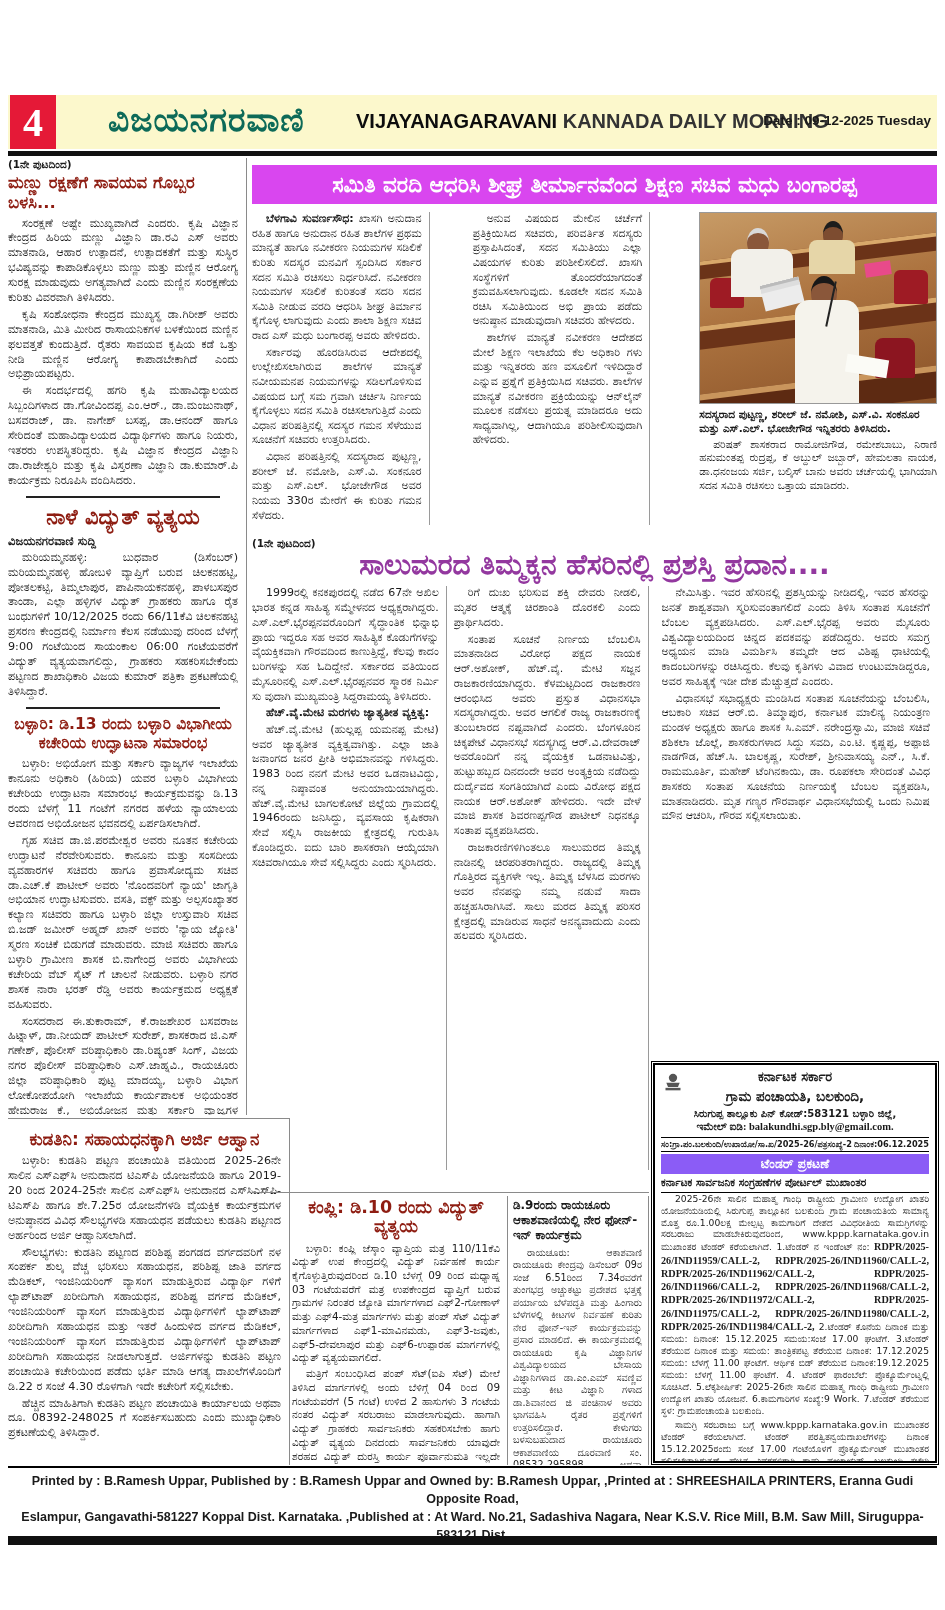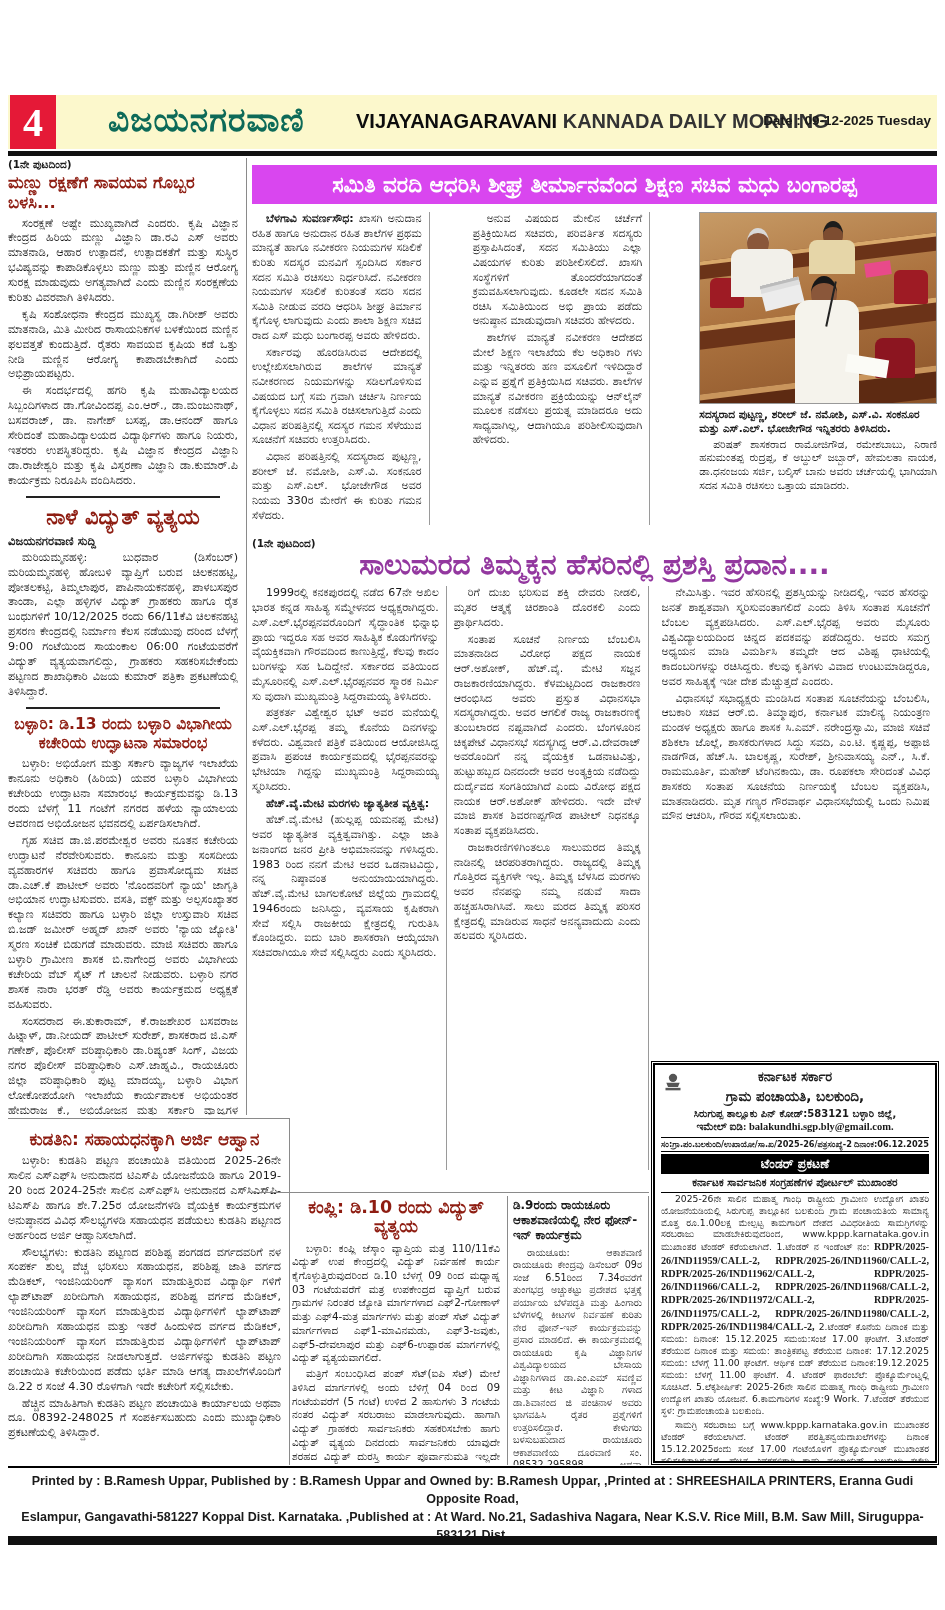--- a/index.html
+++ b/index.html
@@ -67,23 +67,23 @@
           border:2px solid #000;outline:1px solid #000;outline-offset:1px;background:#fff;
           padding:4px 6px;font-size:9.3px;line-height:1.3;overflow:hidden;}
   .t-head{position:relative;text-align:center;}
   .t-emblem{position:absolute;left:2px;top:2px;}
   .t-govt{font-size:13px;font-weight:bold;}
   .t-office{font-size:13.5px;font-weight:bold;margin-top:2px;}
   .t-addr{font-size:10px;font-weight:bold;margin-top:2px;}
   .t-email{font-size:10.5px;font-weight:bold;font-family:"Liberation Serif",serif;}
   .t-refrow{display:flex;justify-content:space-between;border-top:1px solid #000;border-bottom:1px solid #000;
             margin-top:3px;padding:1px 0;font-size:8.2px;font-weight:bold;flex-wrap:wrap;}
-  .t-title{background:#000000;color:#fff;font-size:12.5px;font-weight:bold;text-align:center;
+  .t-title{background:#8b5cf6;color:#fff;font-size:12.5px;font-weight:bold;text-align:center;
            padding:2px 0;margin-top:2px;}
-  .t-sub{font-size:10.5px;font-weight:bold;text-align:center;border-bottom:1px solid #000;padding:2px 0;}
+  .t-sub{font-size:10.5px;font-weight:bold;border-bottom:1px solid #000;padding:2px 0;}
   .tender p{font-size:9.2px;margin-bottom:2px;}
   .t-ids{font-family:"Liberation Serif",serif;font-weight:bold;font-size:10.2px;}
   
   .footer-rule{position:absolute;left:8px;top:1466px;width:929px;height:2px;background:#000;}
   .footer-text{position:absolute;left:8px;top:1472px;width:929px;text-align:center;
                font-family:"Liberation Sans",sans-serif;font-size:12.5px;font-weight:bold;line-height:1.45;}
   .footer-bar{position:absolute;left:8px;top:1536px;width:929px;height:9px;background:#111;}
 </style>
 </head>
 <body>
@@ -128,21 +128,21 @@
       <p>ಸೌಲಭ್ಯಗಳು: ಕುಡತಿನಿ ಪಟ್ಟಣದ ಪರಿಶಿಷ್ಟ ಪಂಗಡದ ವರ್ಗದವರಿಗೆ ನಳ ಸಂಪರ್ಕ ಶುಲ್ಕ ವೆಚ್ಚ ಭರಿಸಲು ಸಹಾಯಧನ, ಪರಿಶಿಷ್ಟ ಜಾತಿ ವರ್ಗದ ಮೆಡಿಕಲ್, ಇಂಜಿನಿಯರಿಂಗ್ ವ್ಯಾಸಂಗ ಮಾಡುತ್ತಿರುವ ವಿದ್ಯಾರ್ಥಿ ಗಳಿಗೆ ಲ್ಯಾಪ್‌ಟಾಪ್ ಖರೀದಿಗಾಗಿ ಸಹಾಯಧನ, ಪರಿಶಿಷ್ಟ ವರ್ಗದ ಮೆಡಿಕಲ್, ಇಂಜಿನಿಯರಿಂಗ್ ವ್ಯಾಸಂಗ ಮಾಡುತ್ತಿರುವ ವಿದ್ಯಾರ್ಥಿಗಳಿಗೆ ಲ್ಯಾಪ್‌ಟಾಪ್ ಖರೀದಿಗಾಗಿ ಸಹಾಯಧನ ಮತ್ತು ಇತರೆ ಹಿಂದುಳಿದ ವರ್ಗದ ಮೆಡಿಕಲ್, ಇಂಜಿನಿಯರಿಂಗ್ ವ್ಯಾಸಂಗ ಮಾಡುತ್ತಿರುವ ವಿದ್ಯಾರ್ಥಿಗಳಿಗೆ ಲ್ಯಾಪ್‌ಟಾಪ್ ಖರೀದಿಗಾಗಿ ಸಹಾಯಧನ ನೀಡಲಾಗುತ್ತದೆ. ಅರ್ಜಿಗಳನ್ನು ಕುಡತಿನಿ ಪಟ್ಟಣ ಪಂಚಾಯಿತಿ ಕಚೇರಿಯಿಂದ ಪಡೆದು ಭರ್ತಿ ಮಾಡಿ ಆಗತ್ಯ ದಾಖಲೆಗಳೊಂದಿಗೆ ಡಿ.22 ರ ಸಂಜೆ 4.30 ರೊಳಗಾಗಿ ಇದೇ ಕಚೇರಿಗೆ ಸಲ್ಲಿಸಬೇಕು.</p>
       <p>ಹೆಚ್ಚಿನ ಮಾಹಿತಿಗಾಗಿ ಕುಡತಿನಿ ಪಟ್ಟಣ ಪಂಚಾಯಿತಿ ಕಾರ್ಯಾಲಯ ಅಥವಾ ದೂ. 08392-248025 ಗೆ ಸಂಪರ್ಕಿಸಬಹುದು ಎಂದು ಮುಖ್ಯಾಧಿಕಾರಿ ಪ್ರಕಟಣೆಯಲ್ಲಿ ತಿಳಿಸಿದ್ದಾರೆ.</p>
     </section>
   </div>
 
   <div class="top-story">
     <div class="ts-subhead">ಸಮಿತಿ ವರದಿ ಆಧರಿಸಿ ಶೀಘ್ರ ತೀರ್ಮಾನವೆಂದ ಶಿಕ್ಷಣ ಸಚಿವ ಮಧು ಬಂಗಾರಪ್ಪ</div>
     <div class="ts-cols">
       <div class="ts-col">
         <p><b>ಬೆಳಗಾವಿ ಸುವರ್ಣಸೌಧ:</b> <span>ಖಾಸಗಿ ಅನುದಾನ ರಹಿತ ಹಾಗೂ ಅನುದಾನ ರಹಿತ ಶಾಲೆಗಳ ಪ್ರಥಮ ಮಾನ್ಯತೆ ಹಾಗೂ ನವೀಕರಣ ನಿಯಮಗಳ ಸಡಿಲಿಕೆ ಕುರಿತು ಸದಸ್ಯರ ಮನವಿಗೆ ಸ್ಪಂದಿಸಿದ ಸರ್ಕಾರ ಸದನ ಸಮಿತಿ ರಚಿಸಲು ನಿರ್ಧರಿಸಿದೆ. ನವೀಕರಣ ನಿಯಮಗಳ ಸಡಿಲಿಕೆ ಕುರಿತಂತೆ ಸದರಿ ಸದನ ಸಮಿತಿ ನೀಡುವ ವರದಿ ಆಧರಿಸಿ ಶೀಘ್ರ ತಿರ್ಮಾನ ಕೈಗೊಳ್ಳ ಲಾಗುವುದು ಎಂದು ಶಾಲಾ ಶಿಕ್ಷಣ ಸಚಿವ ರಾದ ಎಸ್ ಮಧು ಬಂಗಾರಪ್ಪ ಅವರು ಹೇಳಿದರು.</span></p>
-        <p>ಸರ್ಕಾರವು ಹೊರಡಿಸಿರುವ ಆದೇಶದಲ್ಲಿ ಉಲ್ಲೇಖಿಸಲಾಗಿರುವ ಶಾಲೆಗಳ ಮಾನ್ಯತೆ ನವೀಕರಣದ ನಿಯಮಗಳನ್ನು ಸಡಿಲಗೊಳಿಸುವ ವಿಷಯದ ಬಗ್ಗೆ ಸಮ ಗ್ರವಾಗಿ ಚರ್ಚಿಸಿ ನಿರ್ಣಯ ಕೈಗೊಳ್ಳಲು ಸದನ ಸಮಿತಿ ರಚಿಸಲಾಗುತ್ತಿದೆ ಎಂದು ವಿಧಾನ ಪರಿಷತ್ತಿನಲ್ಲಿ ಸದಸ್ಯರ ಗಮನ ಸೆಳೆಯುವ ಸೂಚನೆಗೆ ಸಚಿವರು ಉತ್ತರಿಸಿದರು.</p>
+        <p>ಸರ್ಕಾರವು ಹೊರಡಿಸಿರುವ ಆದೇಶದಲ್ಲಿ ಉಲ್ಲೇಖಿಸಲಾಗಿರುವ ಶಾಲೆಗಳ ಮಾನ್ಯತೆ ನವೀಯಮನಪ ನಿಯಮಗಳನ್ನು ಸಡಿಲಗೊಳಿಸುವ ವಿಷಯದ ಬಗ್ಗೆ ಸಮ ಗ್ರವಾಗಿ ಚರ್ಚಿಸಿ ನಿರ್ಣಯ ಕೈಗೊಳ್ಳಲು ಸದನ ಸಮಿತಿ ರಚಿಸಲಾಗುತ್ತಿದೆ ಎಂದು ವಿಧಾನ ಪರಿಷತ್ತಿನಲ್ಲಿ ಸದಸ್ಯರ ಗಮನ ಸೆಳೆಯುವ ಸೂಚನೆಗೆ ಸಚಿವರು ಉತ್ತರಿಸಿದರು.</p>
         <p>ವಿಧಾನ ಪರಿಷತ್ತಿನಲ್ಲಿ ಸದಸ್ಯರಾದ ಪುಟ್ಟಣ್ಣ, ಶರೀಲ್ ಜೆ. ನಮೋಶಿ, ಎಸ್.ವಿ. ಸಂಕನೂರ ಮತ್ತು ಎಸ್.ಎಲ್. ಭೋಜೇಗೌಡ ಅವರ ನಿಯಮ 330ರ ಮೇರೆಗೆ ಈ ಕುರಿತು ಗಮನ ಸೆಳೆದರು.</p>
       </div>
       <div class="ts-col">
         <p>ಅನುವ ವಿಷಯದ ಮೇಲಿನ ಚರ್ಚೆಗೆ ಪ್ರತಿಕ್ರಿಯಿಸಿದ ಸಚಿವರು, ಪರಿವರ್ತಿತ ಸದಸ್ಯರು ಪ್ರಸ್ತಾಪಿಸಿದಂತೆ, ಸದನ ಸಮಿತಿಯು ಎಲ್ಲಾ ವಿಷಯಗಳ ಕುರಿತು ಪರಿಶೀಲಿಸಲಿದೆ. ಖಾಸಗಿ ಸಂಸ್ಥೆಗಳಿಗೆ ತೊಂದರೆಯಾಗದಂತೆ ಕ್ರಮವಹಿಸಲಾಗುವುದು. ಕೂಡಲೇ ಸದನ ಸಮಿತಿ ರಚಿಸಿ ಸಮಿತಿಯಿಂದ ಅಭಿ ಪ್ರಾಯ ಪಡೆದು ಅನುಷ್ಠಾನ ಮಾಡುವುದಾಗಿ ಸಚಿವರು ಹೇಳದರು.</p>
         <p>ಶಾಲೆಗಳ ಮಾನ್ಯತೆ ನವೀಕರಣ ಆದೇಶದ ಮೇಲೆ ಶಿಕ್ಷಣ ಇಲಾಖೆಯ ಕೆಲ ಅಧಿಕಾರಿ ಗಳು ಮತ್ತು ಇನ್ನಿತರರು ಹಣ ವಸೂಲಿಗೆ ಇಳಿದಿದ್ದಾರೆ ಎನ್ನುವ ಪ್ರಶ್ನೆಗೆ ಪ್ರತಿಕ್ರಿಯಿಸಿದ ಸಚಿವರು. ಶಾಲೆಗಳ ಮಾನ್ಯತೆ ನವೀಕರಣ ಪ್ರಕ್ರಿಯೆಯನ್ನು ಆನ್‌ಲೈನ್ ಮೂಲಕ ನಡೆಸಲು ಪ್ರಯತ್ನ ಮಾಡಿದರೂ ಅದು ಸಾಧ್ಯವಾಗಿಲ್ಲ, ಆದಾಗಿಯೂ ಪರಿಶೀಲಿಸುವುದಾಗಿ ಹೇಳಿದರು.</p>
       </div>
       <div class="ts-right">
         <div class="photo">
 
           <div class="ph" style="left:-10%;top:18%;width:120%;height:14px;background:#6b3318;border-top:4px solid #d8a86a;transform:rotate(-7deg);"></div>
@@ -170,21 +170,20 @@
       </div>
     </div>
   </div>
 
   <div class="mid-story">
     <div class="cont-tag">(1ನೇ ಪುಟದಿಂದ)</div>
     <div class="ms-headline purple">ಸಾಲುಮರದ ತಿಮ್ಮಕ್ಕನ ಹೆಸರಿನಲ್ಲಿ ಪ್ರಶಸ್ತಿ ಪ್ರದಾನ....</div>
     <div class="ms-cols">
       <div class="ms-col">
         <p>1999ರಲ್ಲಿ ಕನಕಪುರದಲ್ಲಿ ನಡೆದ 67ನೇ ಅಖಿಲ ಭಾರತ ಕನ್ನಡ ಸಾಹಿತ್ಯ ಸಮ್ಮೇಳನದ ಅಧ್ಯಕ್ಷರಾಗಿದ್ದರು. ಎಸ್.ಎಲ್.ಭೈರಪ್ಪನವರೊಂದಿಗೆ ಸೈದ್ಧಾಂತಿಕ ಭಿನ್ನಾಭಿ ಪ್ರಾಯ ಇದ್ದರೂ ಸಹ ಅವರ ಸಾಹಿತ್ಯಿಕ ಕೊಡುಗೆಗಳನ್ನು ವೈಯಕ್ತಿಕವಾಗಿ ಗೌರವದಿಂದ ಕಾಣುತ್ತಿದ್ದೆ, ಕೆಲವು ಕಾದಂ ಬರಿಗಳನ್ನು ಸಹ ಓದಿದ್ದೇನೆ. ಸರ್ಕಾರದ ವತಿಯಿಂದ ಮೈಸೂರಿನಲ್ಲಿ ಎಸ್.ಎಲ್.ಭೈರಪ್ಪನವರ ಸ್ಮಾರಕ ನಿರ್ಮಿ ಸು ವುದಾಗಿ ಮುಖ್ಯಮಂತ್ರಿ ಸಿದ್ದರಾಮಯ್ಯ ತಿಳಿಸಿದರು.</p>
-        <p>ಪತ್ರಕರ್ತ ವಿಶ್ವೇಶ್ವರ ಭಟ್ ಅವರ ಮನೆಯಲ್ಲಿ ಎಸ್.ಎಲ್.ಭೈರಪ್ಪ ತಮ್ಮ ಕೊನೆಯ ದಿನಗಳನ್ನು ಕಳೆದರು. ವಿಶ್ವವಾಣಿ ಪತ್ರಿಕೆ ವತಿಯಿಂದ ಆಯೋಜಿಸಿದ್ದ ಪ್ರವಾಸಿ ಪ್ರಪಂಚ ಕಾರ್ಯಕ್ರಮದಲ್ಲಿ ಭೈರಪ್ಪನವರನ್ನು ಭೇಟಿಯಾ ಗಿದ್ದನ್ನು ಮುಖ್ಯಮಂತ್ರಿ ಸಿದ್ದರಾಮಯ್ಯ ಸ್ಮರಿಸಿದರು.</p>
         <p class="bold-subhead">ಹೆಚ್.ವೈ.ಮೇಟಿ ಮರಗಳು ಜ್ಯಾತ್ಯತೀತ ವ್ಯಕ್ತಿತ್ವ:</p>
         <p>ಹೆಚ್.ವೈ.ಮೇಟಿ (ಹುಲ್ಲಪ್ಪ ಯಮನಪ್ಪ ಮೇಟಿ) ಅವರ ಜ್ಯಾತ್ಯತೀತ ವ್ಯಕ್ತಿತ್ವವಾಗಿತ್ತು. ಎಲ್ಲಾ ಜಾತಿ ಜನಾಂಗದ ಜನರ ಪ್ರೀತಿ ಅಭಿಮಾನವನ್ನು ಗಳಿಸಿದ್ದರು. 1983 ರಿಂದ ನನಗೆ ಮೇಟಿ ಅವರ ಒಡನಾಟವಿದ್ದು, ನನ್ನ ನಿಷ್ಠಾವಂತ ಅನುಯಾಯಿಯಾಗಿದ್ದರು. ಹೆಚ್.ವೈ.ಮೇಟಿ ಬಾಗಲಕೋಟೆ ಜಿಲ್ಲೆಯ ಗ್ರಾಮದಲ್ಲಿ 1946ರಂದು ಜನಿಸಿದ್ದು, ವ್ಯವಸಾಯ ಕೃಷಿಕರಾಗಿ ಸೇವೆ ಸಲ್ಲಿಸಿ ರಾಜಕೀಯ ಕ್ಷೇತ್ರದಲ್ಲಿ ಗುರುತಿಸಿ ಕೊಂಡಿದ್ದರು. ಐದು ಬಾರಿ ಶಾಸಕರಾಗಿ ಆಯ್ಕೆಯಾಗಿ ಸಚಿವರಾಗಿಯೂ ಸೇವೆ ಸಲ್ಲಿಸಿದ್ದರು ಎಂದು ಸ್ಮರಿಸಿದರು.</p>
       </div>
       <div class="ms-col">
         <p>ರಿಗೆ ದುಃಖ ಭರಿಸುವ ಶಕ್ತಿ ದೇವರು ನೀಡಲಿ, ಮೃತರ ಆತ್ಮಕ್ಕೆ ಚಿರಶಾಂತಿ ದೊರಕಲಿ ಎಂದು ಪ್ರಾರ್ಥಿಸಿದರು.</p>
         <p>ಸಂತಾಪ ಸೂಚನೆ ನಿರ್ಣಯ ಬೆಂಬಲಿಸಿ ಮಾತನಾಡಿದ ವಿರೋಧ ಪಕ್ಷದ ನಾಯಕ ಆರ್.ಅಶೋಕ್, ಹೆಚ್.ವೈ. ಮೇಟಿ ಸಜ್ಜನ ರಾಜಕಾರಣಿಯಾಗಿದ್ದರು. ಕೆಳಮಟ್ಟದಿಂದ ರಾಜಕಾರಣ ಆರಂಭಿಸಿದ ಅವರು ಪ್ರಸ್ತುತ ವಿಧಾನಸಭಾ ಸದಸ್ಯರಾಗಿದ್ದರು. ಅವರ ಆಗಲಿಕೆ ರಾಜ್ಯ ರಾಜಕಾರಣಕ್ಕೆ ತುಂಬಲಾರದ ನಷ್ಟವಾಗಿದೆ ಎಂದರು. ಬೆಂಗಳೂರಿನ ಚಿಕ್ಕಪೇಟೆ ವಿಧಾನಸಭೆ ಸದಸ್ಯಗಿದ್ದ ಆರ್.ವಿ.ದೇವರಾಜ್ ಅವರೊಂದಿಗೆ ನನ್ನ ವೈಯಕ್ತಿಕ ಒಡನಾಟವಿತ್ತು, ಹುಟ್ಟುಹಬ್ಬದ ದಿನದಂದೇ ಅವರ ಅಂತ್ಯಕ್ರಿಯ ನಡೆದಿದ್ದು ದುರ್ದೈವದ ಸಂಗತಿಯಾಗಿದೆ ಎಂದು ವಿರೋಧ ಪಕ್ಷದ ನಾಯಕ ಆರ್.ಅಶೋಕ್ ಹೇಳಿದರು. ಇದೇ ವೇಳೆ ಮಾಜಿ ಶಾಸಕ ಶಿವರಣಪ್ಪಗೌಡ ಪಾಟೀಲ್ ನಿಧನಕ್ಕೂ ಸಂತಾಪ ವ್ಯಕ್ತಪಡಿಸಿದರು.</p>
         <p>ರಾಜಕಾರಣಿಗಳಿಗಿಂತಲೂ ಸಾಲುಮರದ ತಿಮ್ಮಕ್ಕ ನಾಡಿನಲ್ಲಿ ಚಿರಪರಿತರಾಗಿದ್ದರು. ರಾಜ್ಯದಲ್ಲಿ ತಿಮ್ಮಕ್ಕ ಗೊತ್ತಿರದ ವ್ಯಕ್ತಿಗಳೇ ಇಲ್ಲ. ತಿಮ್ಮಕ್ಕ ಬೆಳಸಿದ ಮರಗಳು ಅವರ ನೆನಪನ್ನು ನಮ್ಮ ನಡುವೆ ಸಾದಾ ಹಚ್ಚಹಸಿರಾಗಿಸಿವೆ. ಸಾಲು ಮರದ ತಿಮ್ಮಕ್ಕ ಪರಿಸರ ಕ್ಷೇತ್ರದಲ್ಲಿ ಮಾಡಿರುವ ಸಾಧನೆ ಅನನ್ಯವಾದುದು ಎಂದು ಹಲವರು ಸ್ಮರಿಸಿದರು.</p>
       </div>
       <div class="ms-col ms-col3">
         <p>ನೇಮಿಸಿತ್ತು. ಇವರ ಹೆಸರಿನಲ್ಲಿ ಪ್ರಶಸ್ತಿಯನ್ನು ನೀಡಿದಲ್ಲಿ, ಇವರ ಹೆಸರನ್ನು ಜನತೆ ಶಾಶ್ವತವಾಗಿ ಸ್ಮರಿಸುವಂತಾಗಲಿದೆ ಎಂದು ತಿಳಿಸಿ ಸಂತಾಪ ಸೂಚನೆಗೆ ಬೆಂಬಲ ವ್ಯಕ್ತಪಡಿಸಿದರು. ಎಸ್.ಎಲ್.ಭೈರಪ್ಪ ಅವರು ಮೈಸೂರು ವಿಶ್ವವಿದ್ಯಾಲಯದಿಂದ ಚಿನ್ನದ ಪದಕವನ್ನು ಪಡೆದಿದ್ದರು. ಅವರು ಸಮಗ್ರ ಅಧ್ಯಯನ ಮಾಡಿ ವಿಮರ್ಶಿಸಿ ತಮ್ಮದೇ ಆದ ವಿಶಿಷ್ಟ ಧಾಟಿಯಲ್ಲಿ ಕಾದಂಬರಿಗಳನ್ನು ರಚಿಸಿದ್ದರು. ಕೆಲವು ಕೃತಿಗಳು ವಿವಾದ ಉಂಟುಮಾಡಿದ್ದರೂ, ಅವರ ಸಾಹಿತ್ಯಕ್ಕೆ ಇಡೀ ದೇಶ ಮೆಚ್ಚುತ್ತದೆ ಎಂದರು.</p>

